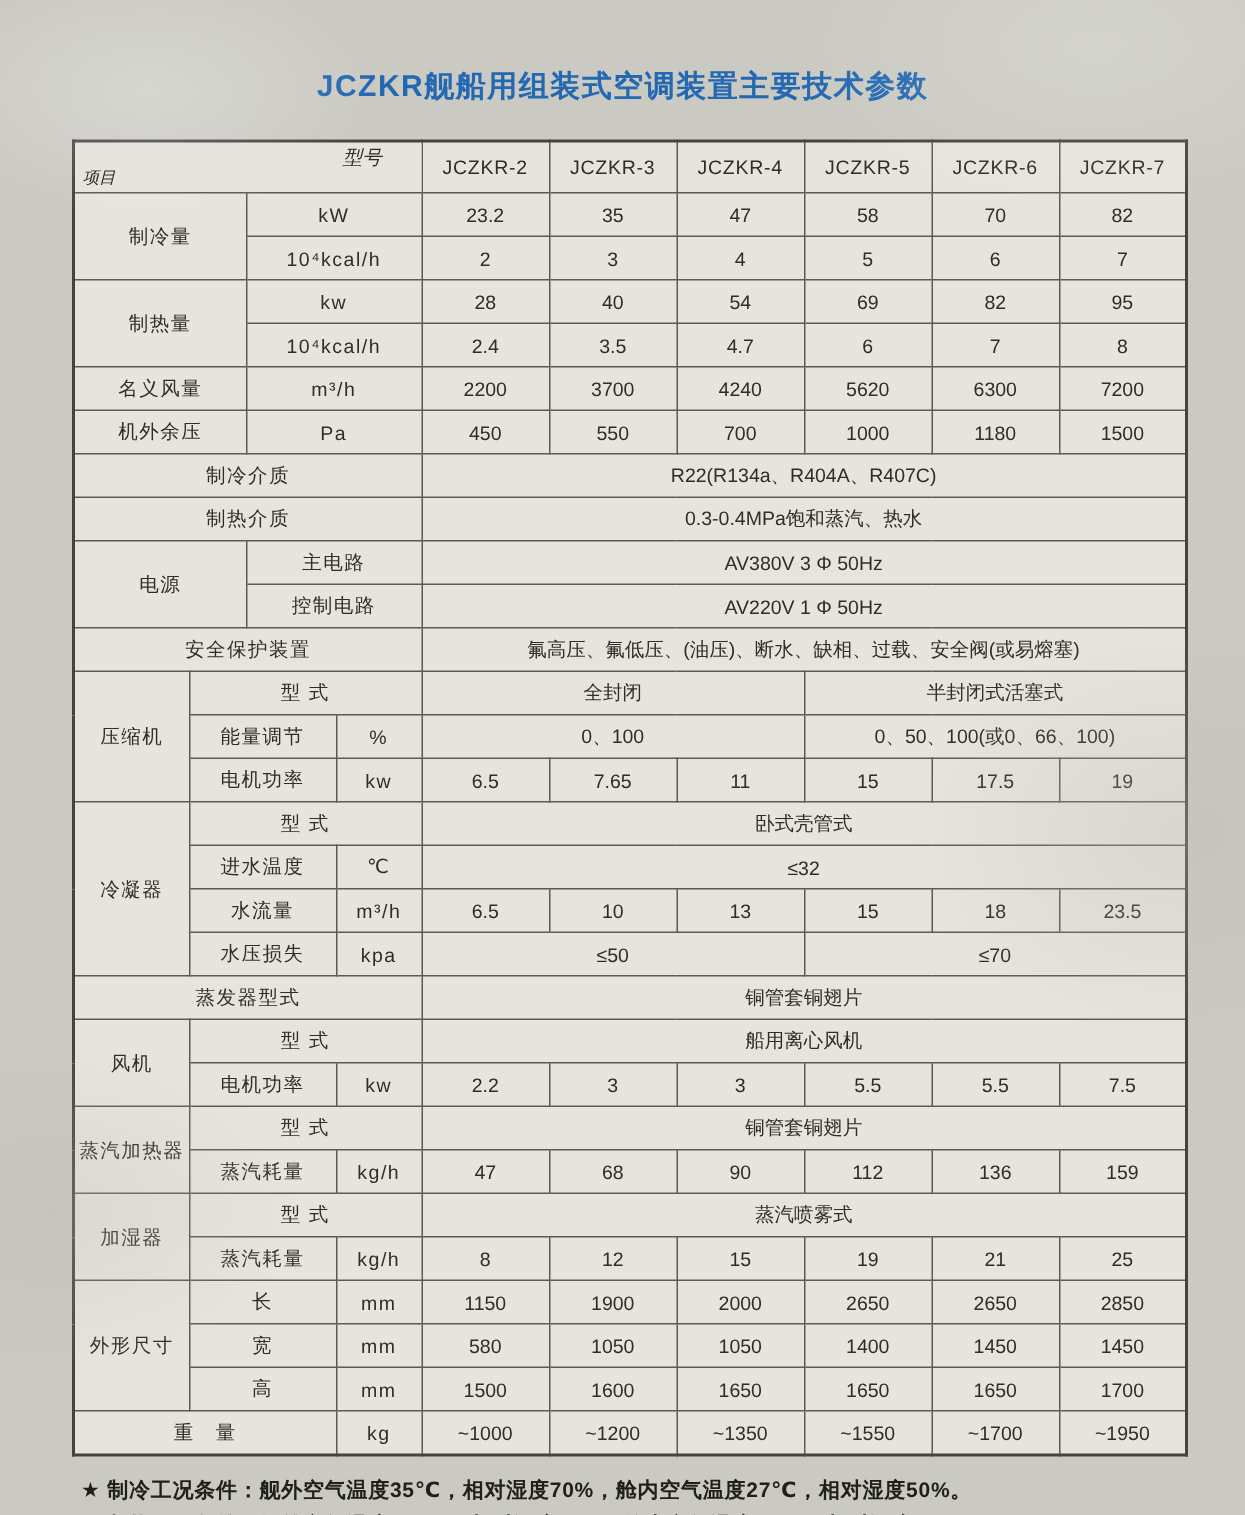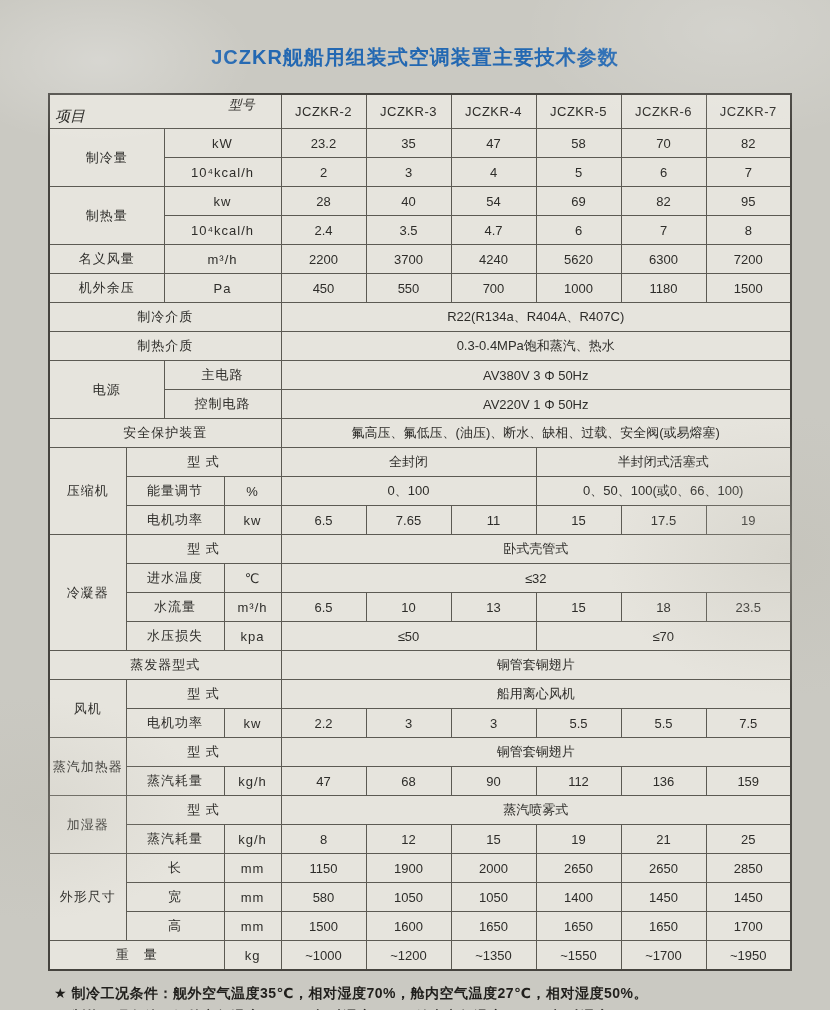--- a/index.html
+++ b/index.html
@@ -52,21 +52,21 @@
     background:
       linear-gradient(to bottom right,
         transparent calc(50% - 0.7px),
         #5c5a53 calc(50% - 0.7px),
         #5c5a53 calc(50% + 0.7px),
         transparent calc(50% + 0.7px)),
       #d8d6cf;
     padding: 0;
     font-style: italic;
   }
-  td.corner .c-item { position: absolute; left: 5px; bottom: 2px; font-size: 15px; }
+  td.corner .c-item { position: absolute; left: 5px; bottom: 2px; font-size: 11px; }
   td.corner .c-model { position: absolute; right: 26px; top: 1px; font-size: 13px; }
   td.mh { background: #e6e4dd; letter-spacing: .5px; }
   td.val { background: #e6e4dd; }
   .notes { margin: 14px 0 0 54px; font-size: 14px; font-weight: bold; color: #201f1c; }
   .notes p { margin: 0 0 5px 0; letter-spacing: .5px; }
 </style>
 </head>
 <body>
 
 <div>

